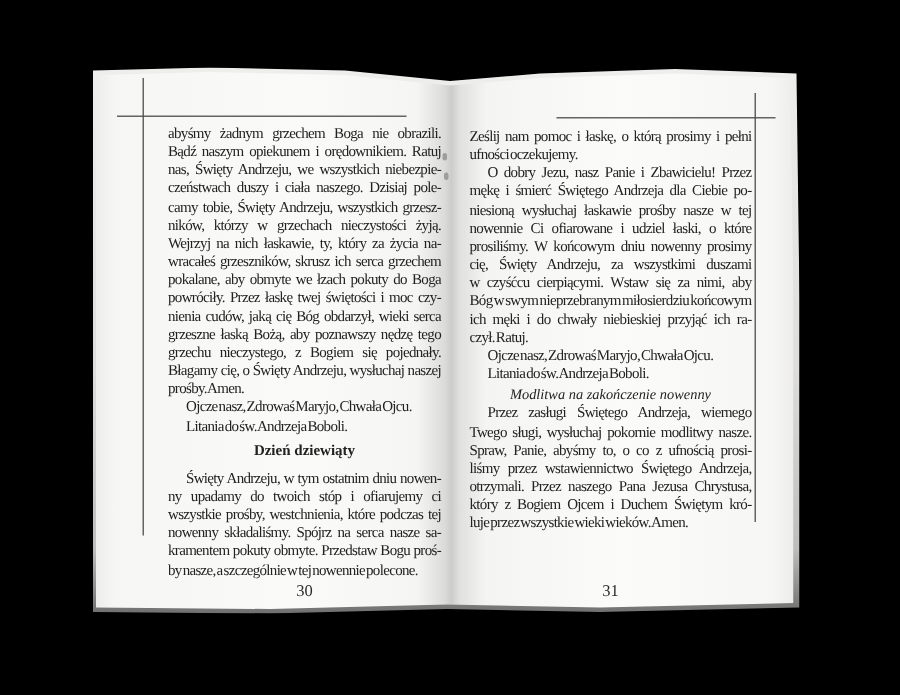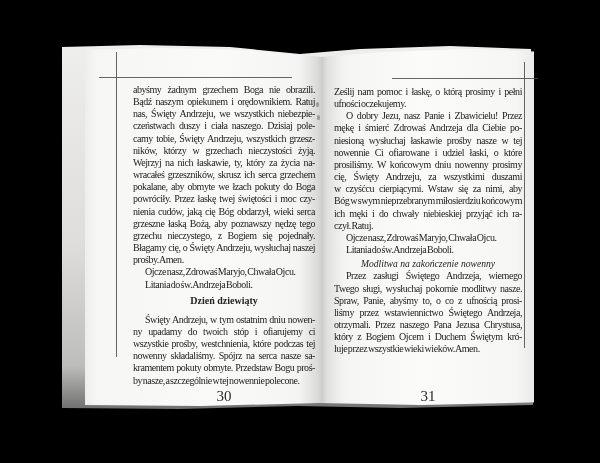--- a/index.html
+++ b/index.html
@@ -18,21 +18,21 @@
   .stack-under{position:absolute;inset:0;
     background:linear-gradient(180deg,#eeeeec 0%,#dedddb 55%,#bdbdbb 88%,#6e6e6e 100%);
     clip-path:polygon(0px 3px,78px 1px,168px 3px,238px 10px,298px 5px,388px 2px,469px 5px,
                       471px 156px,471px 361px,338px 364px,236px 362px,118px 365px,0px 364px);}
 
   
   .page-face{position:absolute;inset:0;
     clip-path:polygon(2px 6px,78px 4px,168px 6px,238px 13px,298px 8px,388px 5px,465px 8px,
                       467px 156px,467px 358px,338px 361px,236px 359px,118px 362px,2px 361px);
     background:linear-gradient(90deg,#ececea 0%,#f6f6f4 3%,#fafaf8 30%,#f4f4f2 49%,
-                               #f3f3f1 52%,#fbfbf9 75%,#f6f6f4 96%,#e9e9e7 100%);margin-left:21px;}
+                               #f3f3f1 52%,#fbfbf9 75%,#f6f6f4 96%,#e9e9e7 100%);}
 
   .gutter{position:absolute;left:216px;top:0;width:46px;height:100%;
     background:linear-gradient(90deg,rgba(0,0,0,0) 0%,rgba(0,0,0,0.10) 40%,
                rgba(0,0,0,0.16) 50%,rgba(0,0,0,0.08) 62%,rgba(0,0,0,0) 100%);}
 
   .rule{position:absolute;background:var(--rule);opacity:.85;}
   .rule-v-left{left:33px;top:8px;width:1px;height:305px;}
   .rule-h-left{left:16px;top:33px;width:193px;height:1px;}
   .rule-v-right{left:441px;top:18px;width:1px;height:286px;}
   .rule-h-right{left:309px;top:34px;width:146px;height:1px;}
@@ -47,21 +47,21 @@
   .text-right{left:251px;top:42px;width:188px;}
 
   .ln{text-align:justify;text-align-last:justify;}
   .ln.end,.ln.ind-end{text-align-last:left;}
   .ln.ind-just,.ln.ind-end{text-indent:12px;}
   .ln.heading-bold{font-weight:700;text-align:right;text-align-last:center;
     margin:4px 0 7px;text-indent:0;letter-spacing:0;word-spacing:0;}
   .ln.heading-italic{font-style:italic;text-align:left;text-align-last:center;
     margin:2px 0 0;font-size:9.6px;text-indent:0;letter-spacing:0;word-spacing:0;}
 
-  .page-number{position:absolute;top:344px;color:var(--pn);font-size:15px;text-align:center;}
+  .page-number{position:absolute;top:344px;color:var(--pn);font-size:11px;text-align:center;}
   .pn-left{left:50px;width:182px;}
   .pn-right{left:251px;width:188px;}
 </style>
 </head>
 <body>
 
 <div class="photo">
   <div class="book">
     <div class="stack-under"></div>
     <div class="page-face">
@@ -98,21 +98,21 @@
           <div class="ln just">ny upadamy do twoich stóp i ofiarujemy ci</div>
           <div class="ln just">wszystkie prośby, westchnienia, które podczas tej</div>
           <div class="ln just">nowenny składaliśmy. Spójrz na serca nasze sa-</div>
           <div class="ln just">kramentem pokuty obmyte. Przedstaw Bogu proś-</div>
           <div class="ln end">by nasze, a szczególnie w tej nowennie polecone.</div>
         </div>
       <div class="text-block text-right">
           <div class="ln just">Ześlij nam pomoc i łaskę, o którą prosimy i pełni</div>
           <div class="ln end">ufności oczekujemy.</div>
           <div class="ln ind-just">O dobry Jezu, nasz Panie i Zbawicielu! Przez</div>
-          <div class="ln just">mękę i śmierć Zdrowaś Andrzeja dla Ciebie po-</div>
+          <div class="ln just">mękę i śmierć Świętego Andrzeja dla Ciebie po-</div>
           <div class="ln just">niesioną wysłuchaj łaskawie prośby nasze w tej</div>
           <div class="ln just">nowennie Ci ofiarowane i udziel łaski, o które</div>
           <div class="ln just">prosiliśmy. W końcowym dniu nowenny prosimy</div>
           <div class="ln just">cię, Święty Andrzeju, za wszystkimi duszami</div>
           <div class="ln just">w czyśćcu cierpiącymi. Wstaw się za nimi, aby</div>
           <div class="ln just">Bóg w swym nieprzebranym miłosierdziu końcowym</div>
           <div class="ln just">ich męki i do chwały niebieskiej przyjąć ich ra-</div>
           <div class="ln end">czył. Ratuj.</div>
           <div class="ln ind-end">Ojcze nasz, Zdrowaś Maryjo, Chwała Ojcu.</div>
           <div class="ln ind-end">Litania do św. Andrzeja Boboli.</div>

